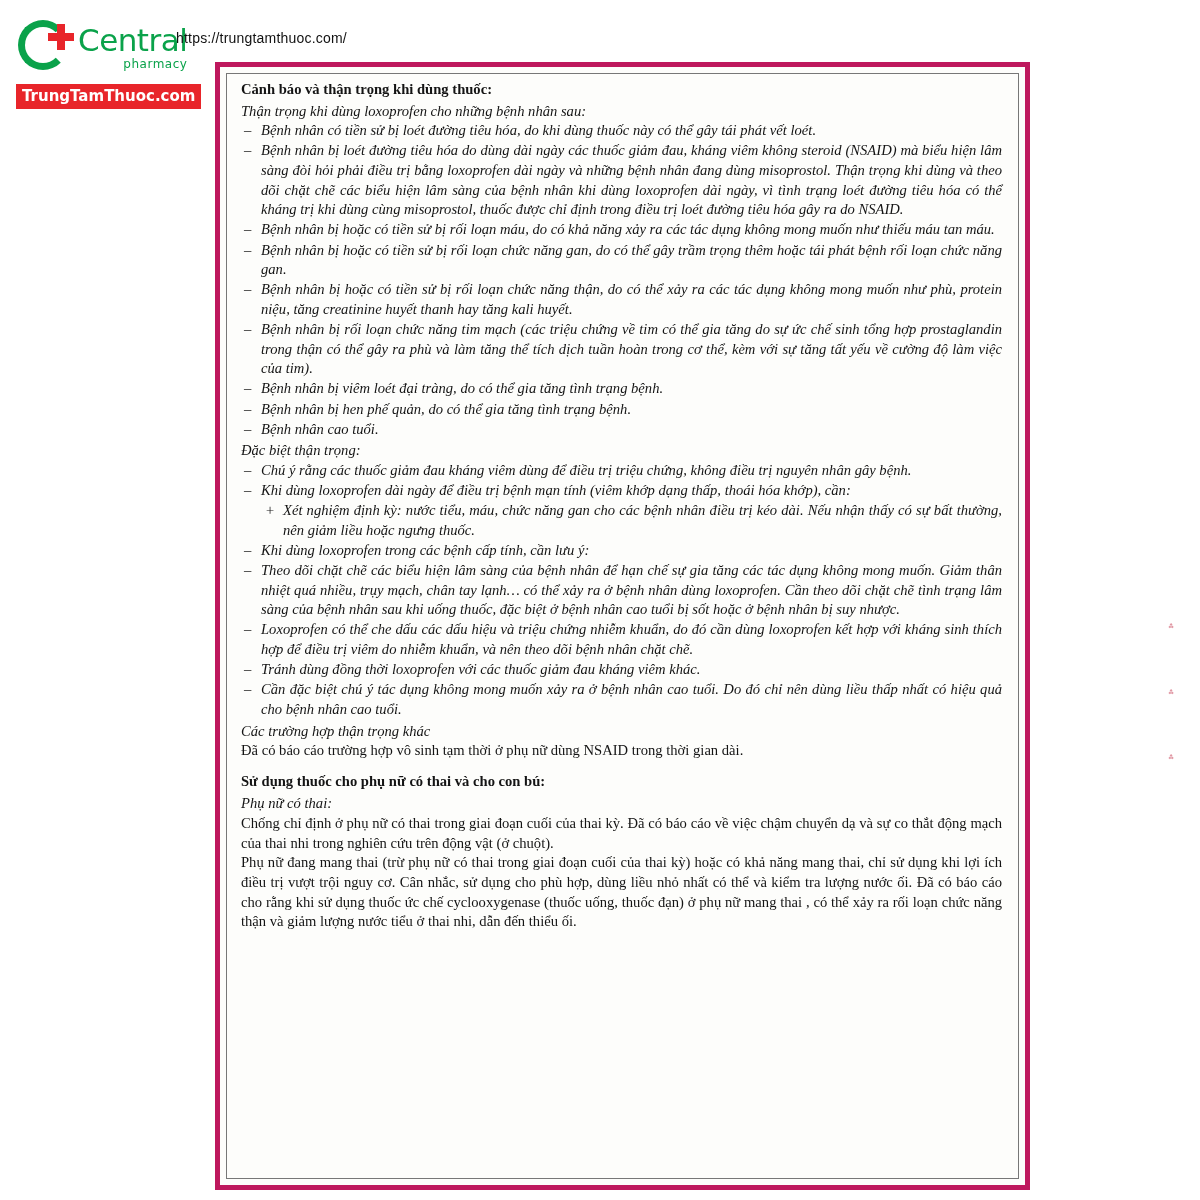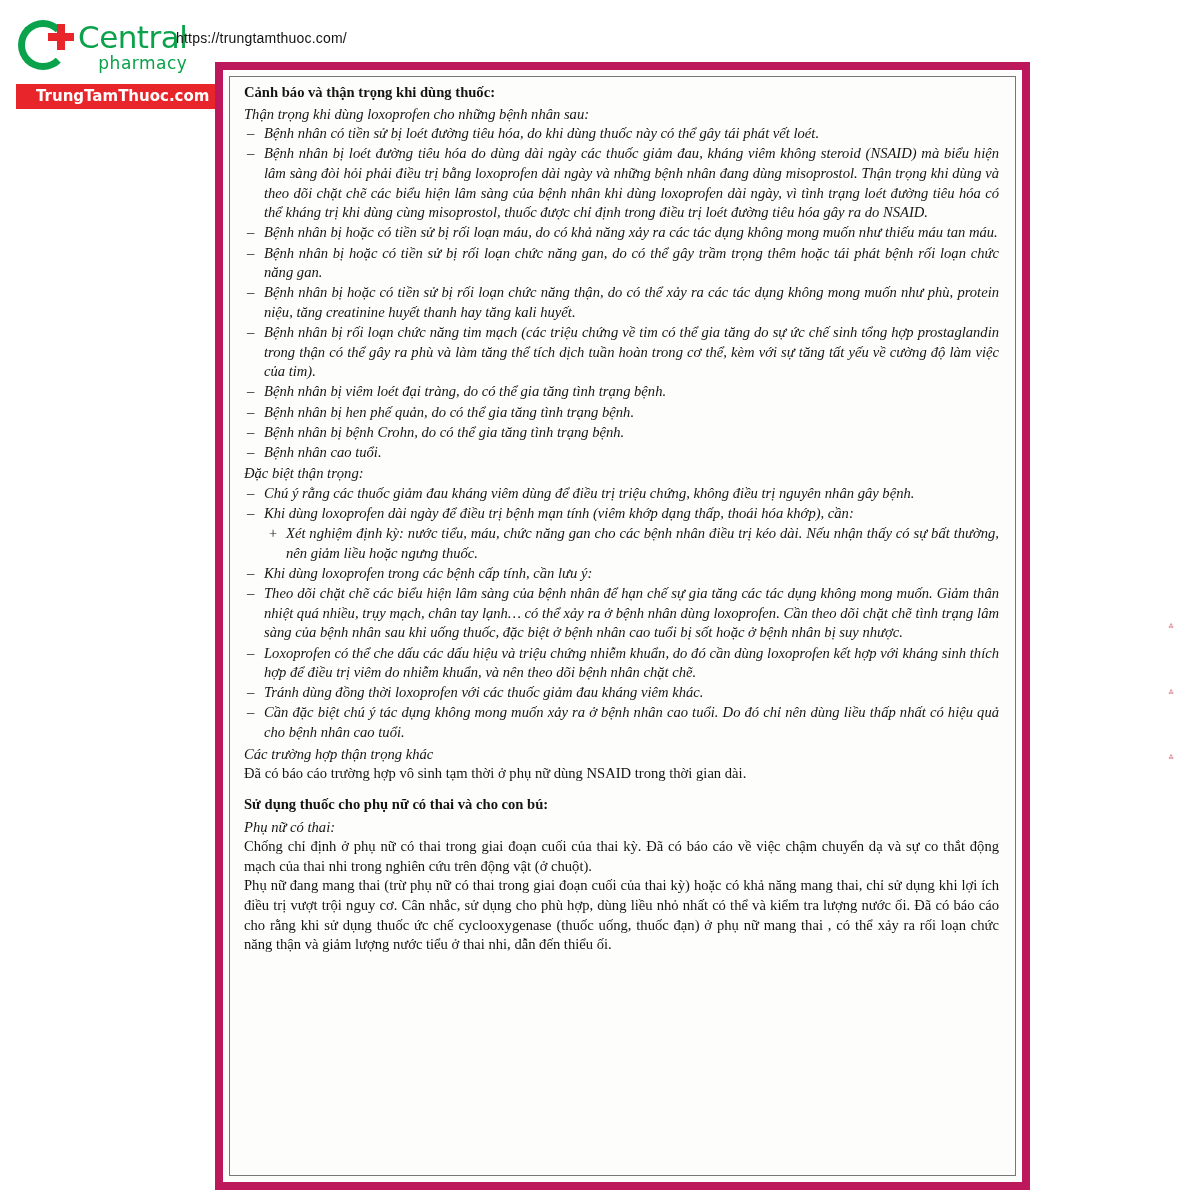--- a/index.html
+++ b/index.html
@@ -68,34 +68,34 @@
   }
   .logo-title {
     font-family: "DejaVu Sans", sans-serif;
     font-size: 31px;
     font-weight: normal;
     color: #0aa24a;
     letter-spacing: -0.5px;
   }
   .logo-sub {
     font-family: "DejaVu Sans", sans-serif;
-    font-size: 17px;
+    font-size: 12px;
     color: #0aa24a;
     text-align: right;
     margin-top: 2px;
     letter-spacing: 0.5px;
   }
   .logo-banner {
     margin-top: 6px;
     background: #e8252a;
     color: #ffffff;
     font-family: "DejaVu Sans", sans-serif;
     font-size: 15px;
     font-weight: bold;
-    padding: 3px 6px 4px 20px;
+    padding: 3px 6px 4px 6px;
     display: inline-block;
     letter-spacing: 0px;
   }
   #site-url {
     position: absolute;
     left: 176px;
     top: 30px;
     font-family: "Liberation Sans", sans-serif;
     font-size: 14px;
     color: #111111;
@@ -103,21 +103,21 @@
   }
 
   
   #scan-page {
     position: absolute;
     left: 215px;
     top: 62px;
     width: 815px;
     height: 1128px;
     background: #fdfdfb;
-    border: 8px solid #be185d;
+    border: 5px solid #be185d;
     box-sizing: border-box;
   }
   #scan-inner {
     position: absolute;
     left: 6px;
     top: 6px;
     right: 6px;
     bottom: 6px;
     border: 1px solid #777;
     box-sizing: border-box;
@@ -227,21 +227,20 @@
 
       <ul class="dash">
         <li>Bệnh nhân có tiền sử bị loét đường tiêu hóa, do khi dùng thuốc này có thể gây tái phát vết loét.</li>
         <li>Bệnh nhân bị loét đường tiêu hóa do dùng dài ngày các thuốc giảm đau, kháng viêm không steroid (NSAID) mà biểu hiện lâm sàng đòi hỏi phải điều trị bằng loxoprofen dài ngày và những bệnh nhân đang dùng misoprostol. Thận trọng khi dùng và theo dõi chặt chẽ các biểu hiện lâm sàng của bệnh nhân khi dùng loxoprofen dài ngày, vì tình trạng loét đường tiêu hóa có thể kháng trị khi dùng cùng misoprostol, thuốc được chỉ định trong điều trị loét đường tiêu hóa gây ra do NSAID.</li>
         <li>Bệnh nhân bị hoặc có tiền sử bị rối loạn máu, do có khả năng xảy ra các tác dụng không mong muốn như thiếu máu tan máu.</li>
         <li>Bệnh nhân bị hoặc có tiền sử bị rối loạn chức năng gan, do có thể gây trầm trọng thêm hoặc tái phát bệnh rối loạn chức năng gan.</li>
         <li>Bệnh nhân bị hoặc có tiền sử bị rối loạn chức năng thận, do có thể xảy ra các tác dụng không mong muốn như phù, protein niệu, tăng creatinine huyết thanh hay tăng kali huyết.</li>
         <li>Bệnh nhân bị rối loạn chức năng tim mạch (các triệu chứng về tim có thể gia tăng do sự ức chế sinh tổng hợp prostaglandin trong thận có thể gây ra phù và làm tăng thể tích dịch tuần hoàn trong cơ thể, kèm với sự tăng tất yếu về cường độ làm việc của tim).</li>
         <li>Bệnh nhân bị viêm loét đại tràng, do có thể gia tăng tình trạng bệnh.</li>
         <li>Bệnh nhân bị hen phế quản, do có thể gia tăng tình trạng bệnh.</li>
-        <li>Bệnh nhân bị bệnh Crohn, do có thể gia tăng tình trạng bệnh.</li>
         <li>Bệnh nhân cao tuổi.</li>
       </ul>
 
       <div class="h-italic">Đặc biệt thận trọng:</div>
 
       <ul class="dash">
         <li>Chú ý rằng các thuốc giảm đau kháng viêm dùng để điều trị triệu chứng, không điều trị nguyên nhân gây bệnh.</li>
         <li>Khi dùng loxoprofen dài ngày để điều trị bệnh mạn tính (viêm khớp dạng thấp, thoái hóa khớp), cần:</li>
       </ul>
       <ul class="plus sub-block">

